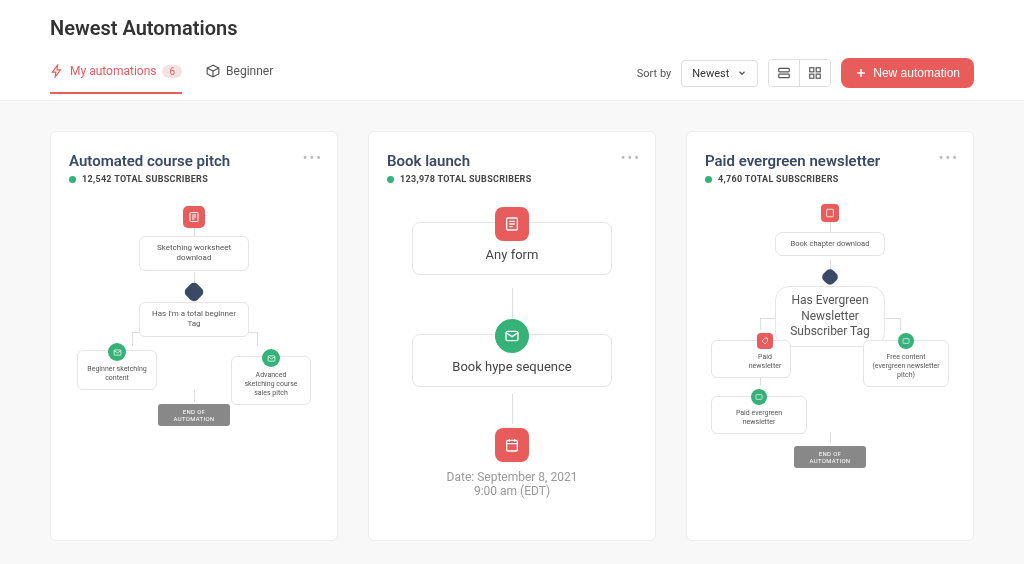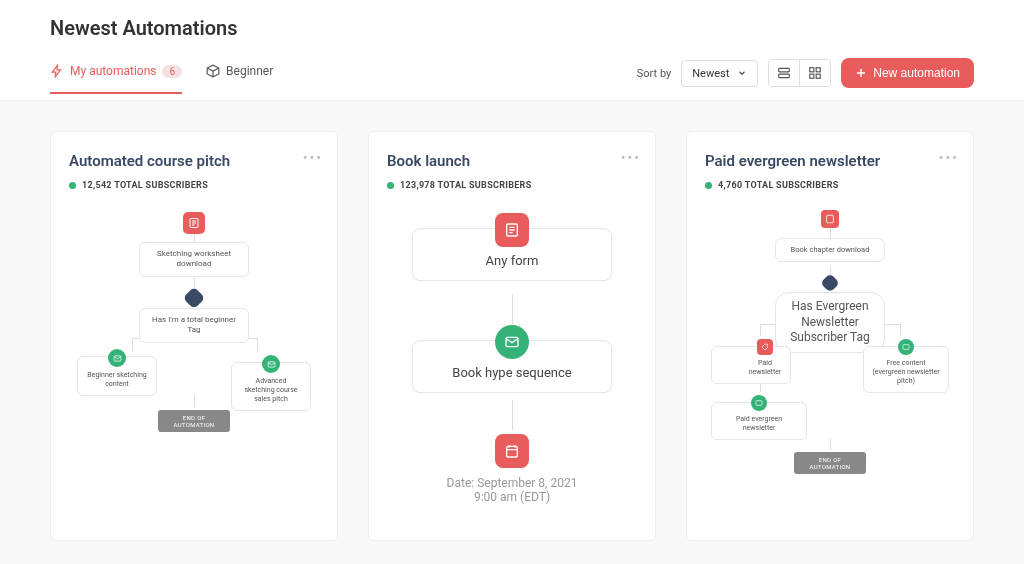--- a/index.html
+++ b/index.html
@@ -15,21 +15,21 @@
   .tab-icon-svg { width: 14px; height: 14px; }
   .right-controls { display: flex; align-items: center; gap: 10px; padding-bottom: 12px; }
   .sortby { font-size: 11px; color: #555; }
   .select { display: flex; align-items: center; gap: 8px; border: 1px solid #ddd; border-radius: 4px; padding: 6px 10px; font-size: 11px; background: #fff; cursor: pointer; }
   .viewtoggle { display: flex; border: 1px solid #ddd; border-radius: 4px; overflow: hidden; }
   .viewtoggle button { background: #fff; border: none; padding: 6px 8px; cursor: pointer; display:flex; align-items:center; justify-content:center;}
   .viewtoggle button + button { border-left: 1px solid #ddd; }
   .new-btn { background: #e85c5c; color: #fff; border: none; border-radius: 8px; padding: 8px 14px; font-size: 12px; cursor: pointer; display: flex; align-items: center; gap: 6px; }
   .cards { display: flex; gap: 30px; padding: 30px 50px; }
   .card { background: #fff; border: 1px solid #eee; border-radius: 6px; width: 288px; height: 410px; padding: 20px 18px; position: relative; }
-  .card-title { font-size: 15px; font-weight: 600; color: #3a4a66; margin-bottom: 10px; }
+  .card-title { font-size: 15px; font-weight: 600; color: #3a4a66; margin-bottom: 4px; }
   .card-menu { position: absolute; top: 18px; right: 14px; color: #bbb; letter-spacing: 2px; font-size: 14px; cursor: pointer; }
   .status-row { display: flex; align-items: center; gap: 6px; margin-bottom: 18px; }
   .status-dot { width: 7px; height: 7px; border-radius: 50%; background: #34b277; }
   .status-text { font-size: 9px; font-weight: 700; color: #444; letter-spacing: 0.3px; }
   .diagram { position: relative; height: 300px; }
   
   .node-icon { width: 22px; height: 22px; border-radius: 5px; display: flex; align-items: center; justify-content: center; margin: 0 auto; color: #fff; font-size: 10px; position: relative; }
   .node-icon.red { background: #e85c5c; }
   .node-icon.green { background: #34b277; border-radius: 50%; }
   .node-icon.blue { background: #3a4a66; transform: rotate(45deg); width: 16px; height: 16px; }

